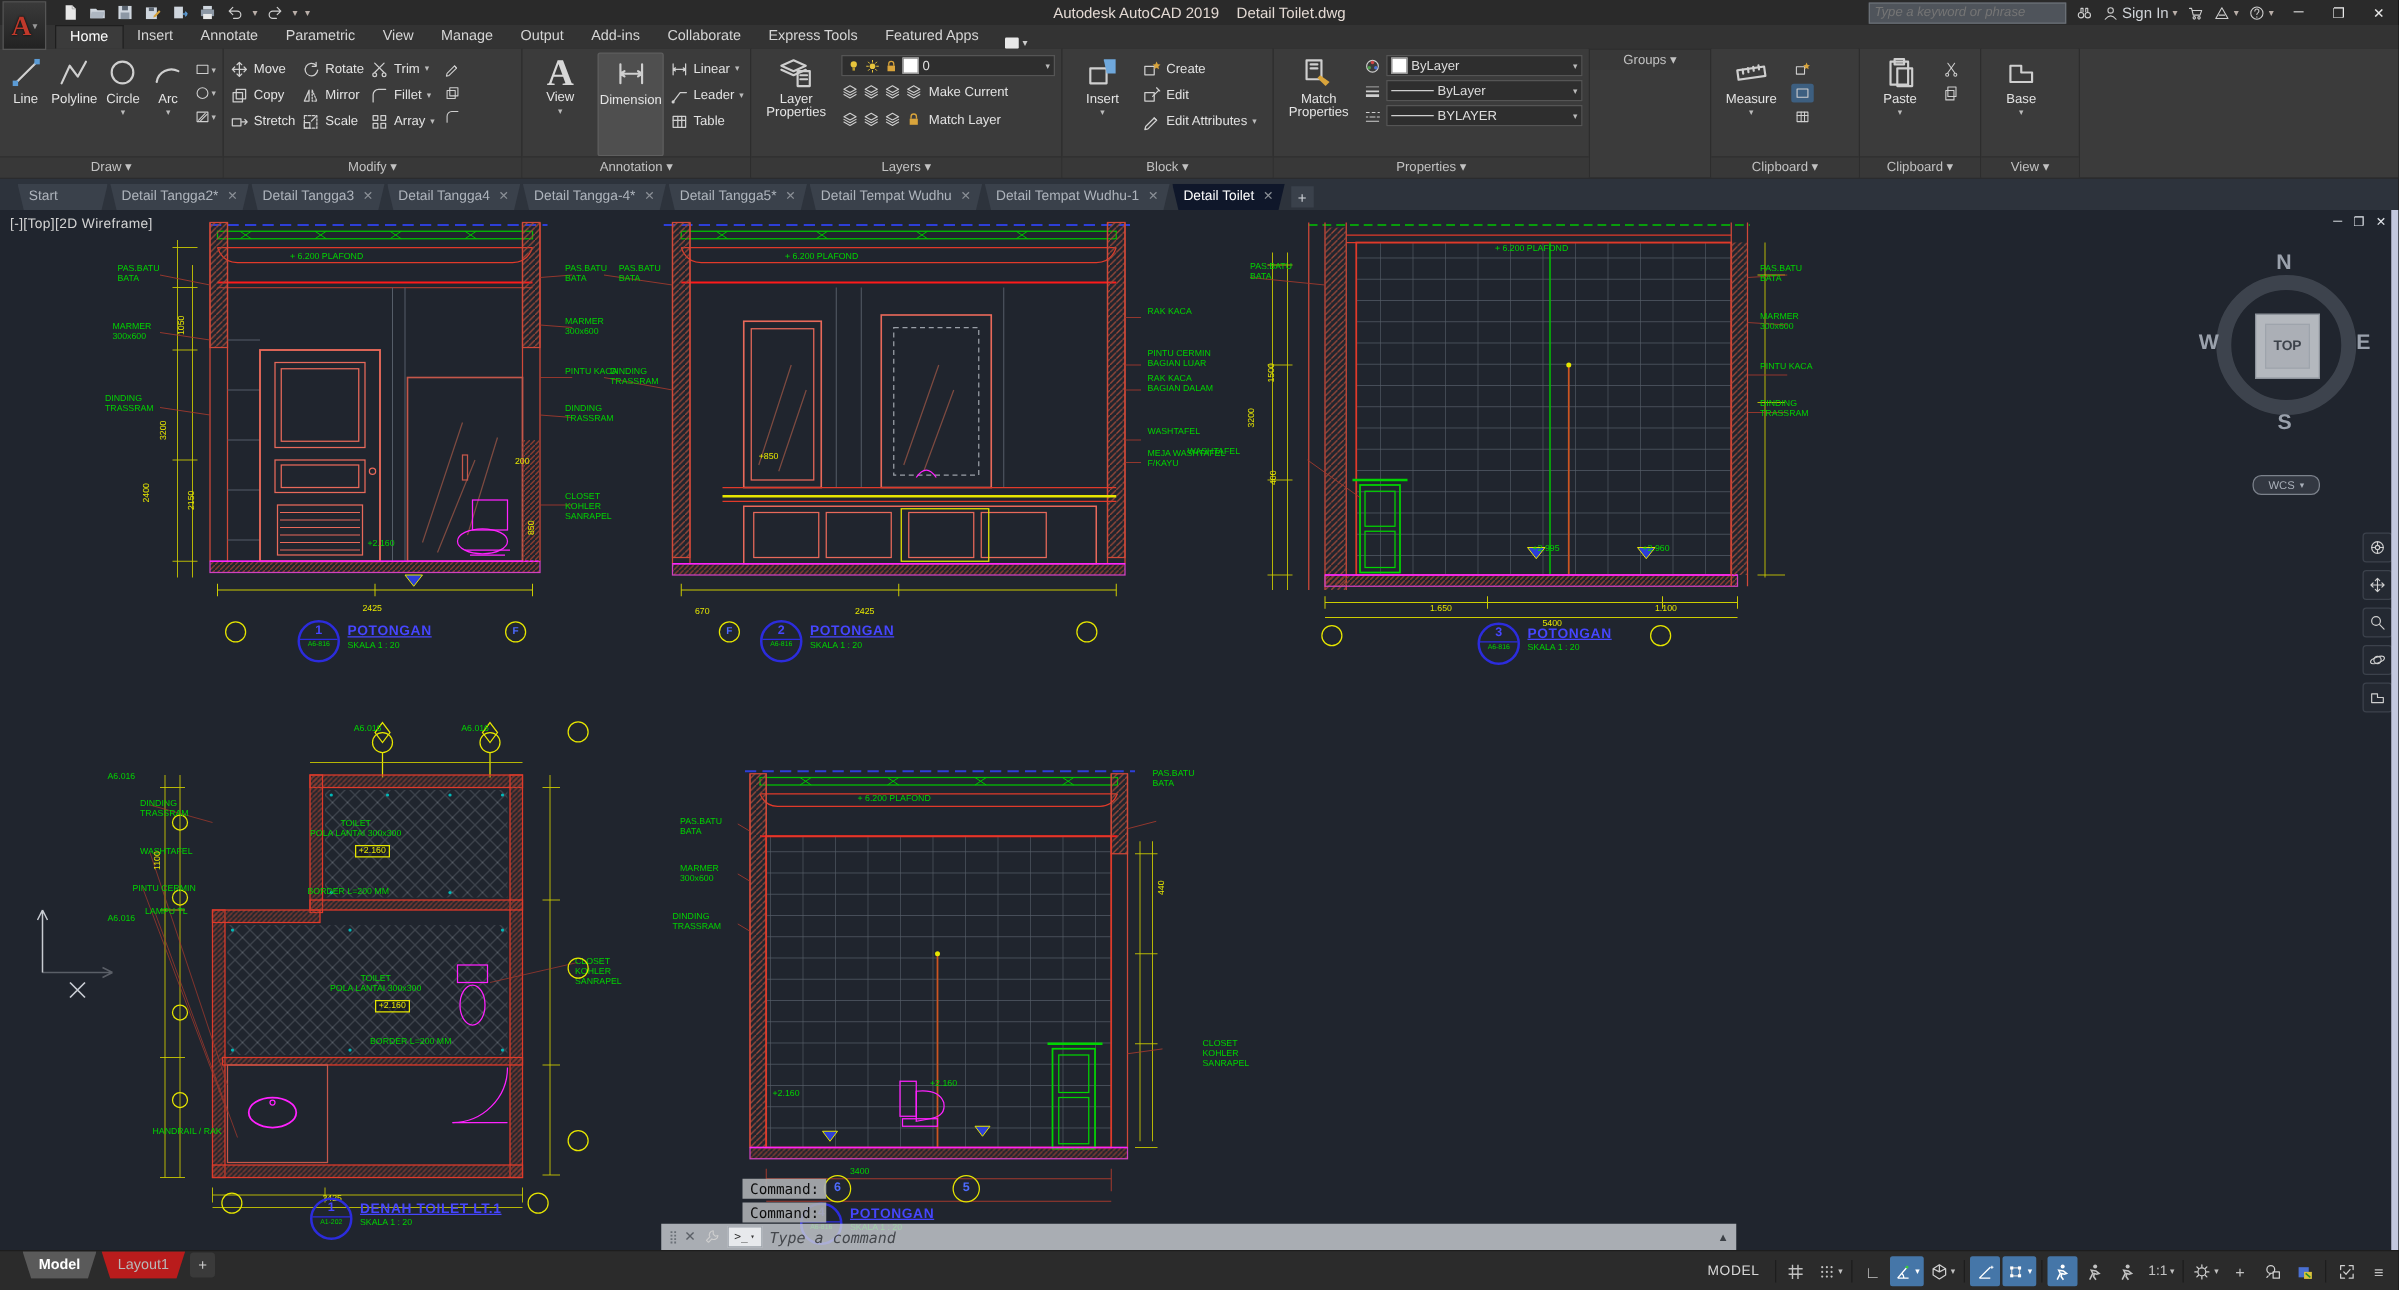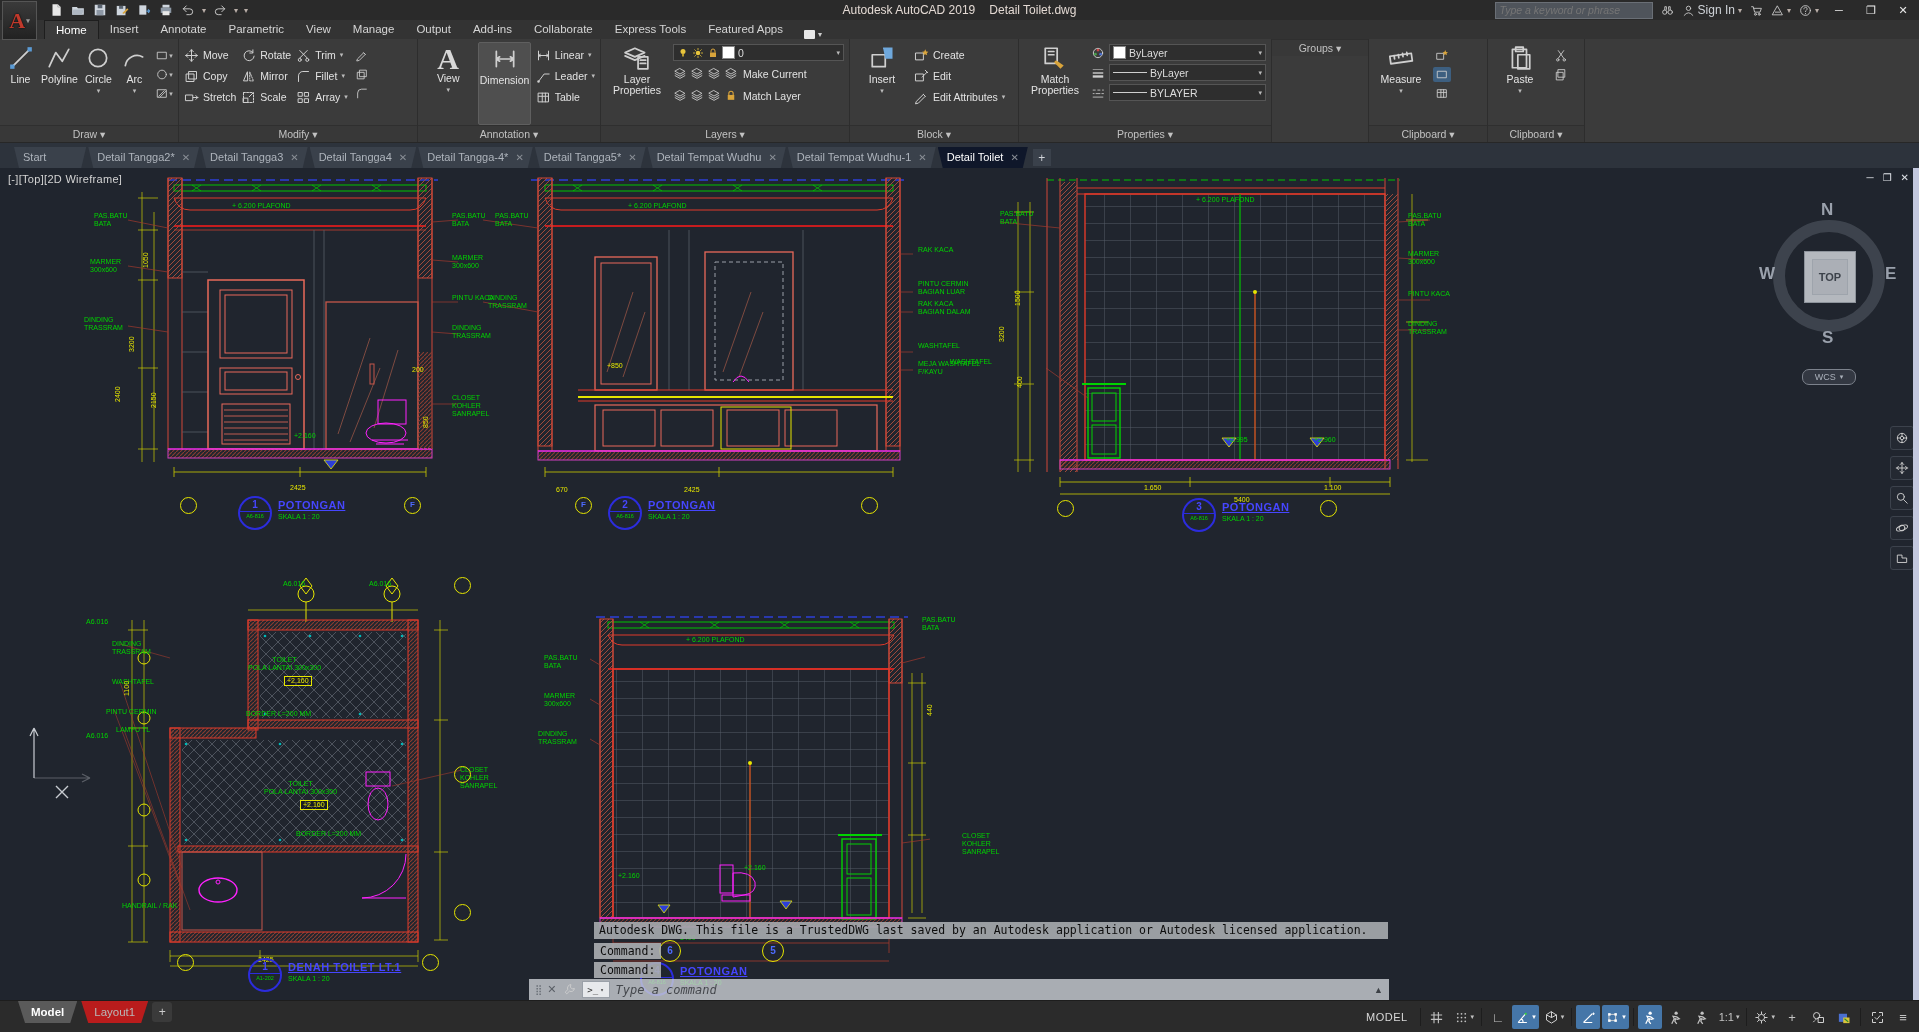--- a/index.html
+++ b/index.html
@@ -75,21 +75,21 @@
   .vt-name{color:#4646ff;font-size:11px;font-weight:bold;text-decoration:underline;letter-spacing:.5px;white-space:nowrap;}
   .vt-scale{color:#00d400;font-size:7px;margin-top:2px;}
   .dview{position:absolute;z-index:1;}
   
   #vcube{position:absolute;left:1764px;top:36px;width:130px;height:180px;z-index:8;}
   #vc-ring{position:absolute;left:9px;top:16px;width:112px;height:112px;border-radius:50%;border:12px solid rgba(110,117,130,.38);box-sizing:border-box;}
   .vc-l{position:absolute;color:#9aa1ac;font-weight:bold;font-size:17px;}
   #vc-top{position:absolute;left:40px;top:47px;width:50px;height:50px;background:#b4b8be;border:1px solid #8d939b;display:flex;align-items:center;justify-content:center;}
   #vc-top i{position:absolute;inset:7px;border:1px solid #9ea4ac;background:#abafb6;}
   #vc-top span{position:relative;color:#3c424a;font-size:11px;font-weight:bold;}
-  #wcs{position:absolute;left:38px;top:165px;width:52px;height:14px;border:1px solid #7c828c;border-radius:7px;background:rgba(70,76,86,.5);color:#aab0ba;font-size:9px;display:flex;align-items:center;justify-content:center;gap:4px;}
+  #wcs{position:absolute;left:38px;top:176px;width:52px;height:14px;border:1px solid #7c828c;border-radius:7px;background:rgba(70,76,86,.5);color:#aab0ba;font-size:9px;display:flex;align-items:center;justify-content:center;gap:4px;}
   
   #navbar{position:absolute;left:1890px;top:258px;width:24px;z-index:8;display:flex;flex-direction:column;gap:6px;}
   .nbtn{width:22px;height:22px;border:1px solid #3c424c;border-radius:3px;background:rgba(40,45,54,.6);display:flex;align-items:center;justify-content:center;}
   .nbtn svg{width:14px;height:14px;}
   #vscroll{position:absolute;right:0;top:0;width:6px;height:832px;background:#c3c8de;z-index:9;}
   
   #ucs{position:absolute;left:12px;top:552px;z-index:4;}
   
   #cmdmsg{position:absolute;left:594px;top:754px;width:794px;height:17px;background:rgba(165,168,172,.92);color:#0d0d0d;font-family:"DejaVu Sans Mono",monospace;font-size:11.5px;line-height:17px;padding:0 5px;z-index:30;box-sizing:border-box;white-space:nowrap;overflow:hidden;}
   .chip{position:absolute;left:594px;background:rgba(172,175,179,.9);color:#0d0d0d;font-family:"DejaVu Sans Mono",monospace;font-size:11.5px;line-height:16px;padding:0 6px;z-index:30;}
@@ -887,20 +887,32 @@
           <div class="mini">
               <svg>
                 <use href="#i-copyclip"></use>
               </svg>
             </div>
         </div>
       </div>
       <div class="pfoot"><span>Clipboard</span> ▾</div>
     </div>
 
+    <div class="panel" style="width:78px">
+      <div class="pbody">
+        <div class="big">
+            <svg>
+              <use href="#i-base"></use>
+            </svg>
+            <span>Base</span>
+            <span class="car">▾</span>
+          </div>
+      </div>
+      <div class="pfoot"><span>View</span> ▾</div>
+    </div>
   </div>
 
   <div id="filetabs">
     <div class="ftab start">
         <span>Start</span>
       </div>
     <div class="ftab">
         <span>Detail Tangga2*</span>
         <span class="x">✕</span>
       </div>
@@ -1358,21 +1370,20 @@
         </div>
     </div>
     <div id="vscroll"></div>
 
     <svg id="ucs" width="95" height="85" viewBox="0 0 95 85">
       <path d="M22,58 V8 M22,8 l-4,8 M22,8 l4,8" stroke="#c8ccd2" fill="none" stroke-width="1.2"></path>
       <path d="M22,58 H78 M78,58 l-8,-4 M78,58 l-8,4" stroke="#c8ccd2" fill="none" stroke-width="1.2" opacity=".35"></path>
       <path d="M44,66 l12,12 M56,66 l-12,12" stroke="#c8ccd2" stroke-width="1.4"></path>
     </svg>
 
-    <div id="cmdmsg">Autodesk DWG.  This file is a TrustedDWG last saved by an Autodesk application or Autodesk licensed application.</div>
     <div class="chip" style="top:775px">Command:</div>
     <div class="chip" style="top:794px">Command:</div>
     <div id="cmdbar">
       <span class="grip">⣿</span>
       <span class="cx">✕</span>
       <svg>
           <use href="#i-wrench"></use>
         </svg>
       <span id="prompt">&gt;_<span style="font-size:6px">▾</span></span>
       <span id="cmdhint">Type a command</span>

